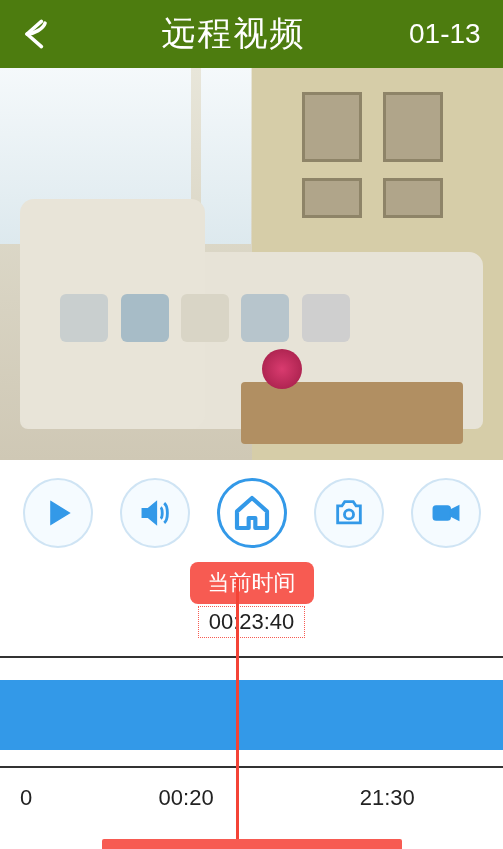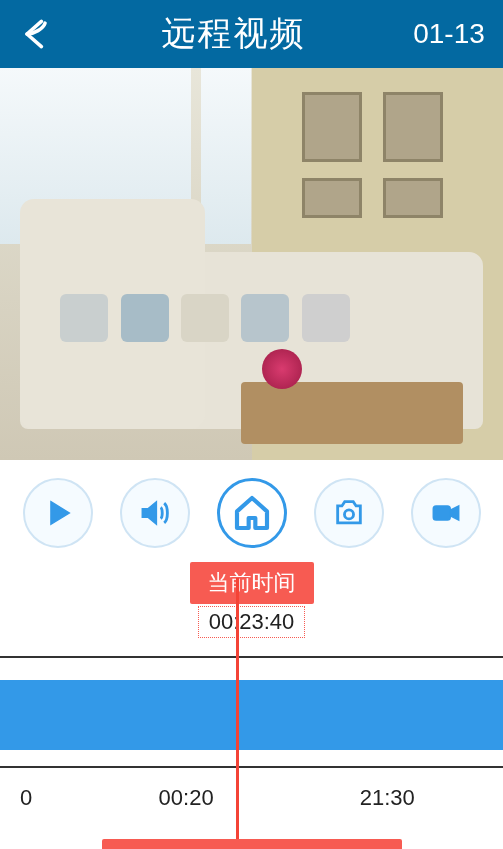--- a/index.html
+++ b/index.html
@@ -1,20 +1,20 @@
 <!DOCTYPE html>
 <html><head>
 <meta charset="utf-8">
 <style>
   * { box-sizing: border-box; margin: 0; padding: 0; }
   html, body { width: 503px; height: 849px; font-family: "Helvetica Neue", Arial, sans-serif; background: #fff; overflow: hidden; }
 
   .header {
     height: 68px;
-    background: #0369a1;
+    background: #4d7c0f;
     display: flex;
     align-items: center;
     padding: 0 14px;
     color: #fff;
   }
   .back-btn {
     width: 44px; height: 44px;
     display: flex; align-items: center; justify-content: center;
     cursor: pointer;
   }
@@ -23,21 +23,21 @@
     flex: 1;
     text-align: center;
     font-size: 34px;
     font-weight: 500;
     letter-spacing: 2px;
   }
   .date {
     font-size: 28px;
     font-weight: 400;
     min-width: 80px;
-    text-align: center;
+    text-align: left;
   }
 
   .video-area {
     width: 100%;
     height: 392px;
     background: linear-gradient(180deg,#e8e6da 0%,#dcd8c8 40%,#cfc8b5 100%);
     position: relative;
     overflow: hidden;
   }
   
@@ -104,21 +104,21 @@
   .time-label-box {
     margin-top: 6px;
     text-align: center;
   }
   .time-label {
     display: inline-block;
     background: #f75b52;
     color: #fff;
     font-size: 22px;
     padding: 6px 18px;
-    border-radius: 2px;
+    border-radius: 8px;
   }
   .time-value {
     margin-top: 2px;
     display: inline-block;
     background: #fff;
     border: 1px dotted #f75b52;
     padding: 2px 10px;
     font-size: 22px;
     color: #222;
   }

